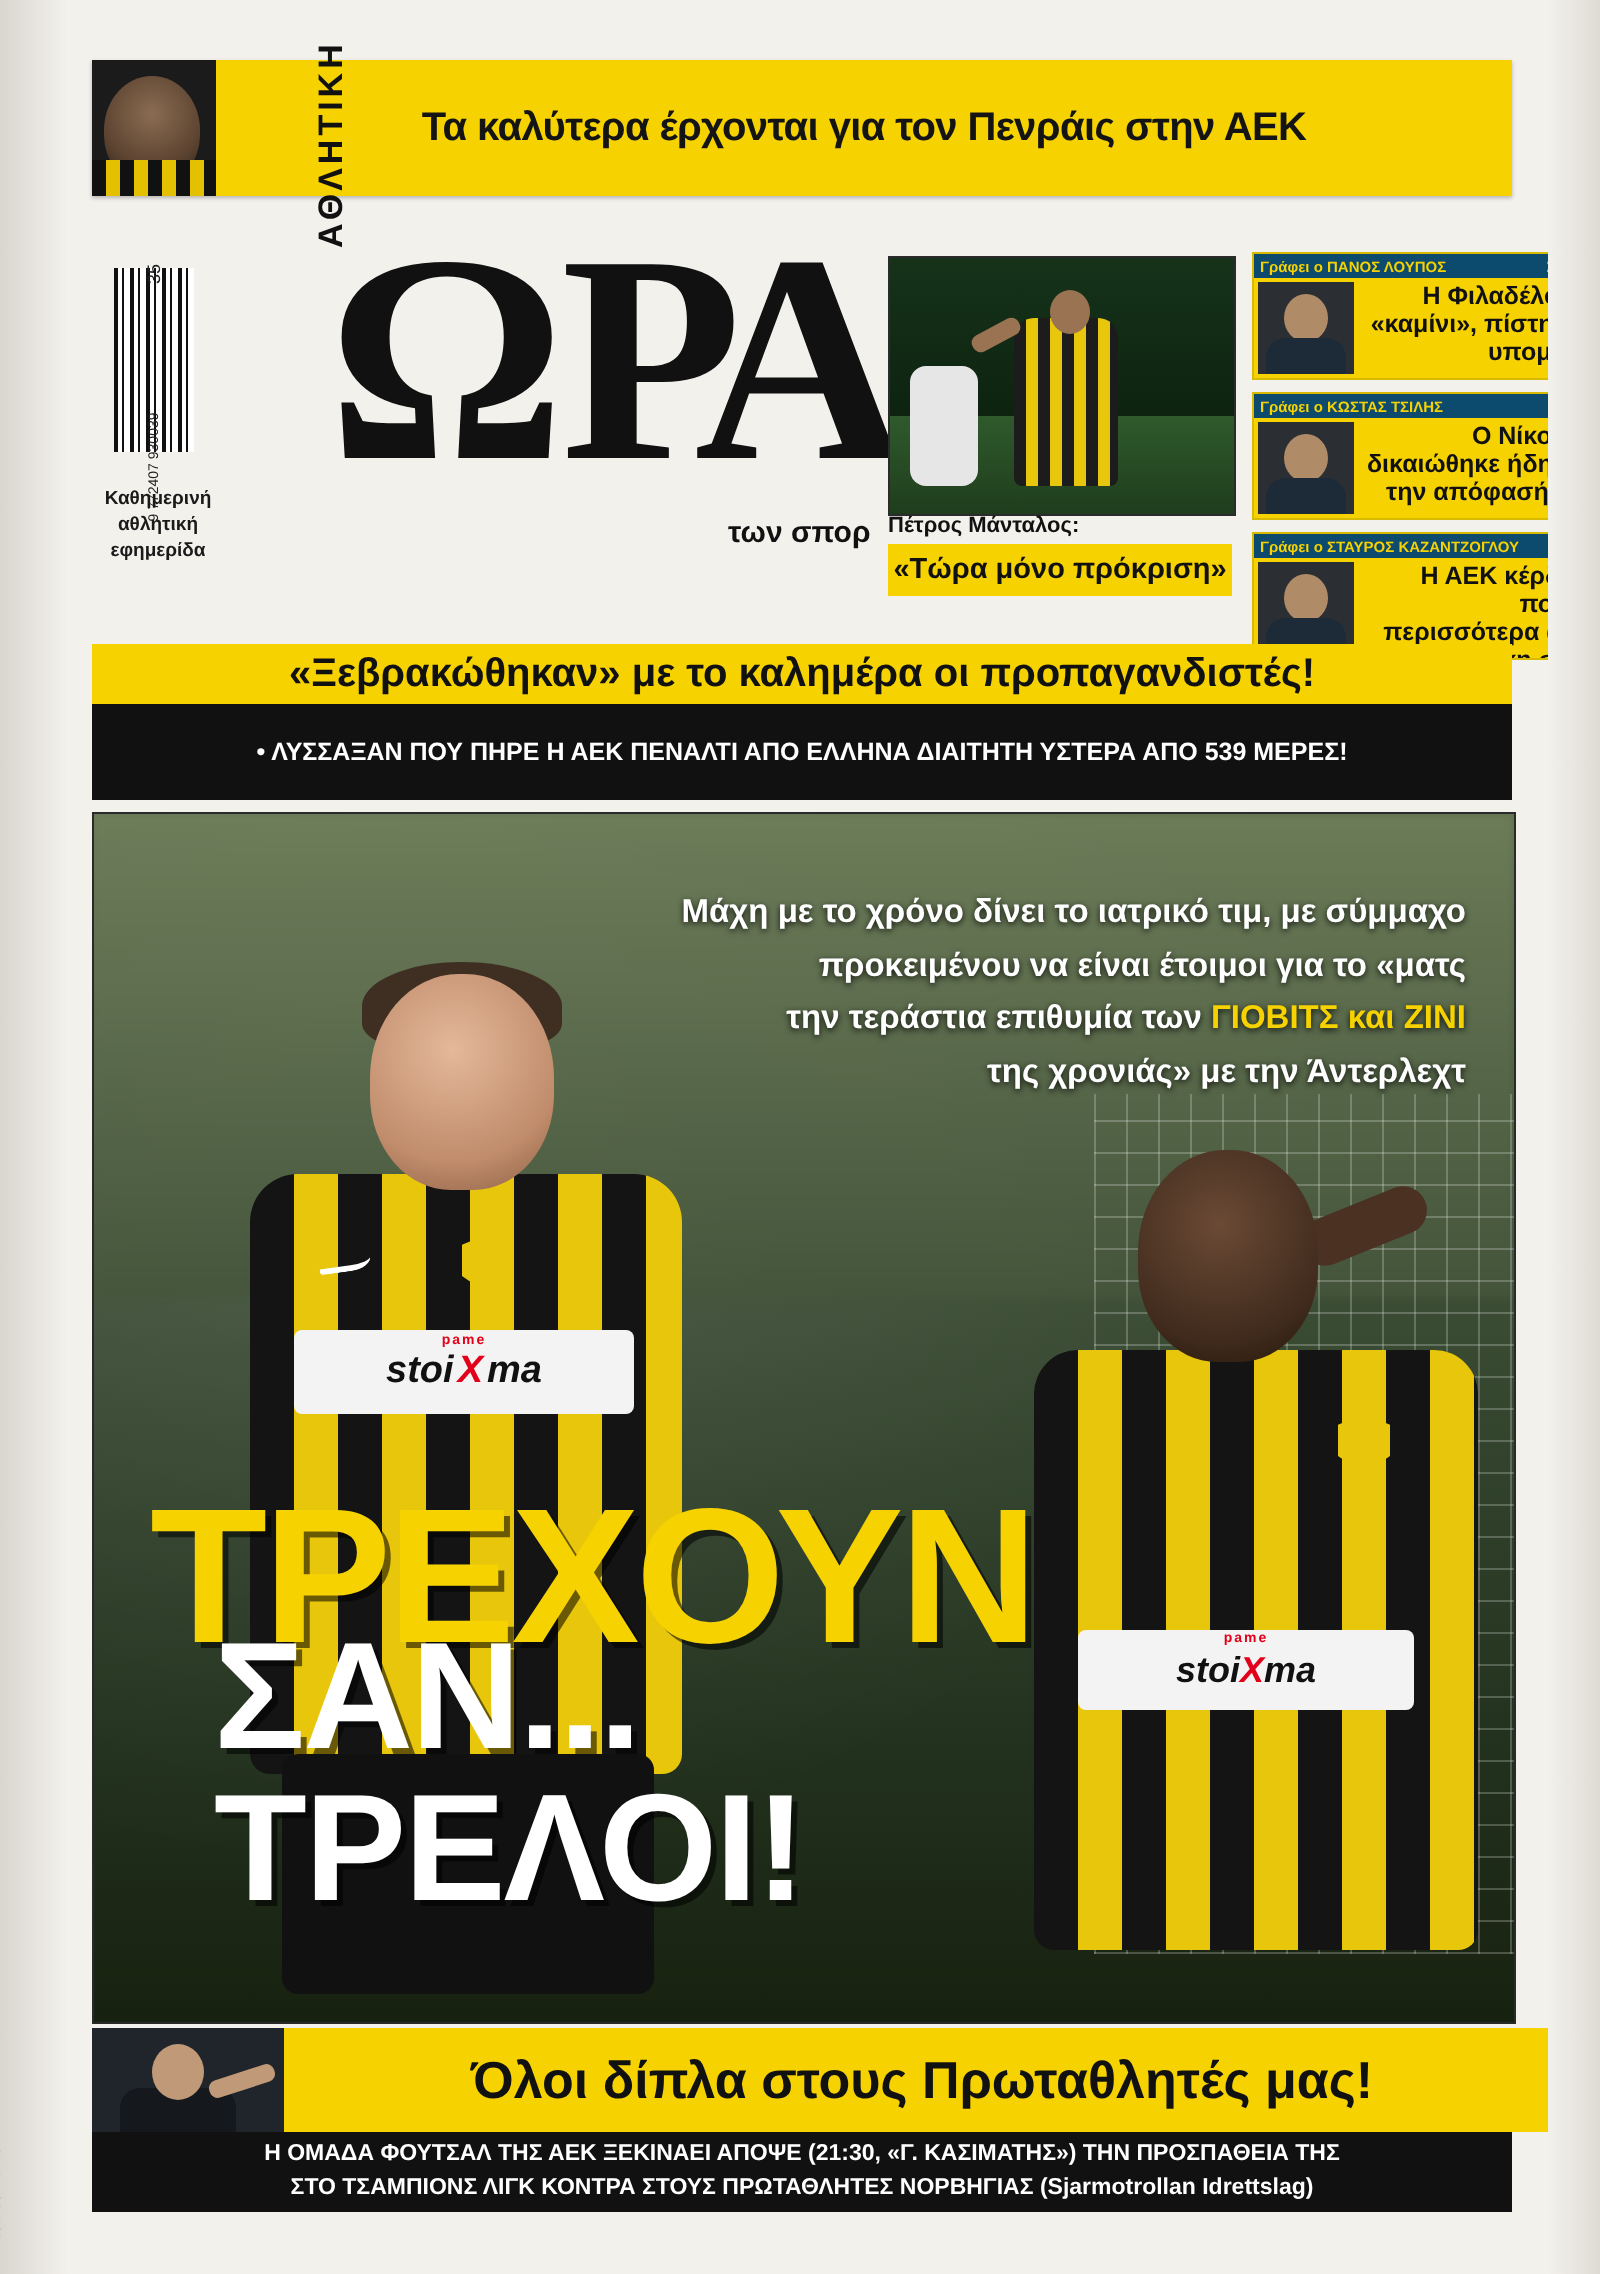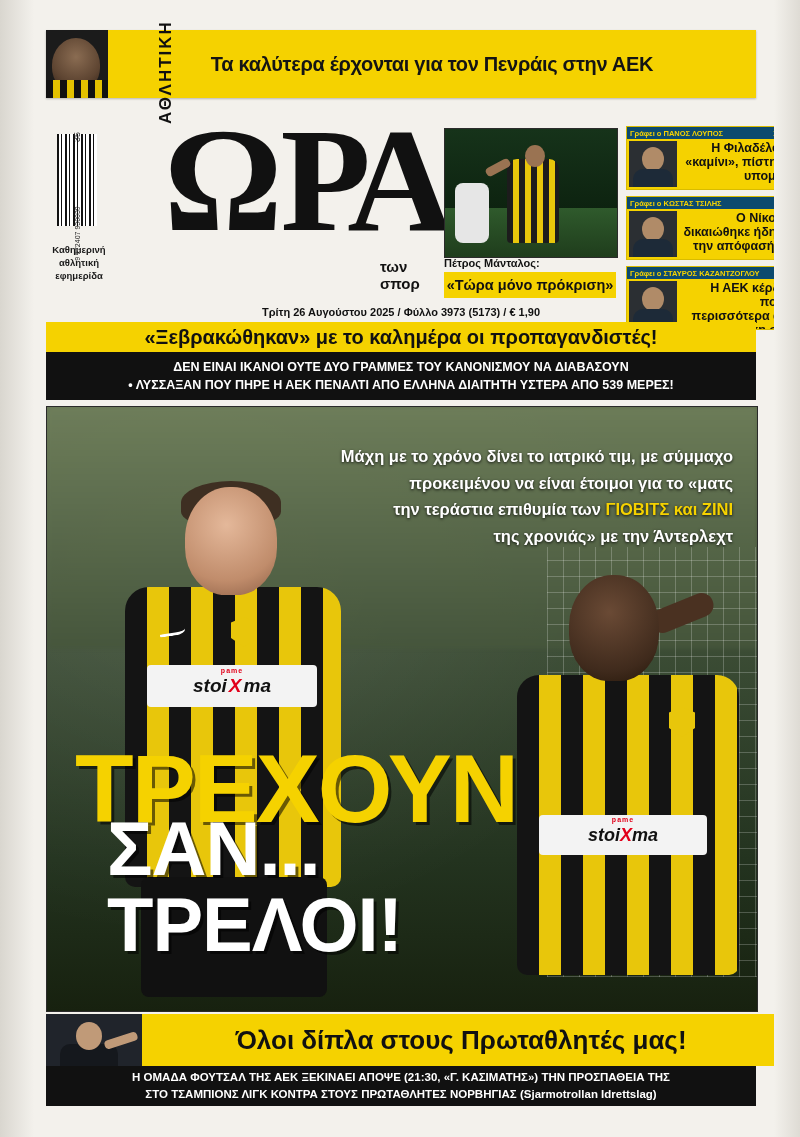--- a/index.html
+++ b/index.html
@@ -89,21 +89,21 @@
     white-space:nowrap;
   }
   .logo-main{
     position:absolute;left:52px;top:-4px;
     font-family:"Liberation Serif", serif;
     font-weight:bold;font-size:148px;line-height:148px;color:#111;
     letter-spacing:-2px;
   }
   .logo-sub{
     position:absolute;left:252px;top:148px;
-    font-size:15px;font-weight:bold;color:#111;margin-left:16px;
+    font-size:15px;font-weight:bold;color:#111;
   }
 
   .hero-photo{
     position:absolute;left:398px;top:24px;width:172px;height:128px;
     background:#0c2a12;overflow:hidden;border:1px solid #2b2b2b;
   }
   .hero-photo .pitch{
     position:absolute;left:0;bottom:0;width:100%;height:38%;
     background:linear-gradient(180deg,#2f5a2c,#1f3d1c);
   }
@@ -402,25 +402,23 @@
       </div>
 
     </div>
   </div>
 
   <div style="position:absolute;left:152px;top:411px;"></div>
   <div style="position:absolute;left:178px;top:412px;"></div>
 
   <div style="position:absolute;left:160px;top:409px;"></div>
 
-  <div style="position:absolute;left:46px;top:306px;width:710px;text-align:center;font-size:11px;font-weight:bold;color:#111;">Τρίτη 26 Αυγούστου 2025 / Φύλλο 3973 (5173) / € 1,90</div>
 
   <div class="subhead">«Ξεβρακώθηκαν» με το καλημέρα οι προπαγανδιστές!</div>
   <div class="blackbar">
-    <div>ΔΕΝ ΕΙΝΑΙ ΙΚΑΝΟΙ ΟΥΤΕ ΔΥΟ ΓΡΑΜΜΕΣ ΤΟΥ ΚΑΝΟΝΙΣΜΟΥ ΝΑ ΔΙΑΒΑΣΟΥΝ</div>
     <div>• ΛΥΣΣΑΞΑΝ ΠΟΥ ΠΗΡΕ Η ΑΕΚ ΠΕΝΑΛΤΙ ΑΠΟ ΕΛΛΗΝΑ ΔΙΑΙΤΗΤΗ ΥΣΤΕΡΑ ΑΠΟ 539 ΜΕΡΕΣ!</div>
   </div>
 
   <div class="mainphoto">
     <div class="mp-bg"></div>
     <div class="mp-crowd"></div>
     <div class="goalnet"></div>
 
     <div class="p1">
       <div class="body"></div>

